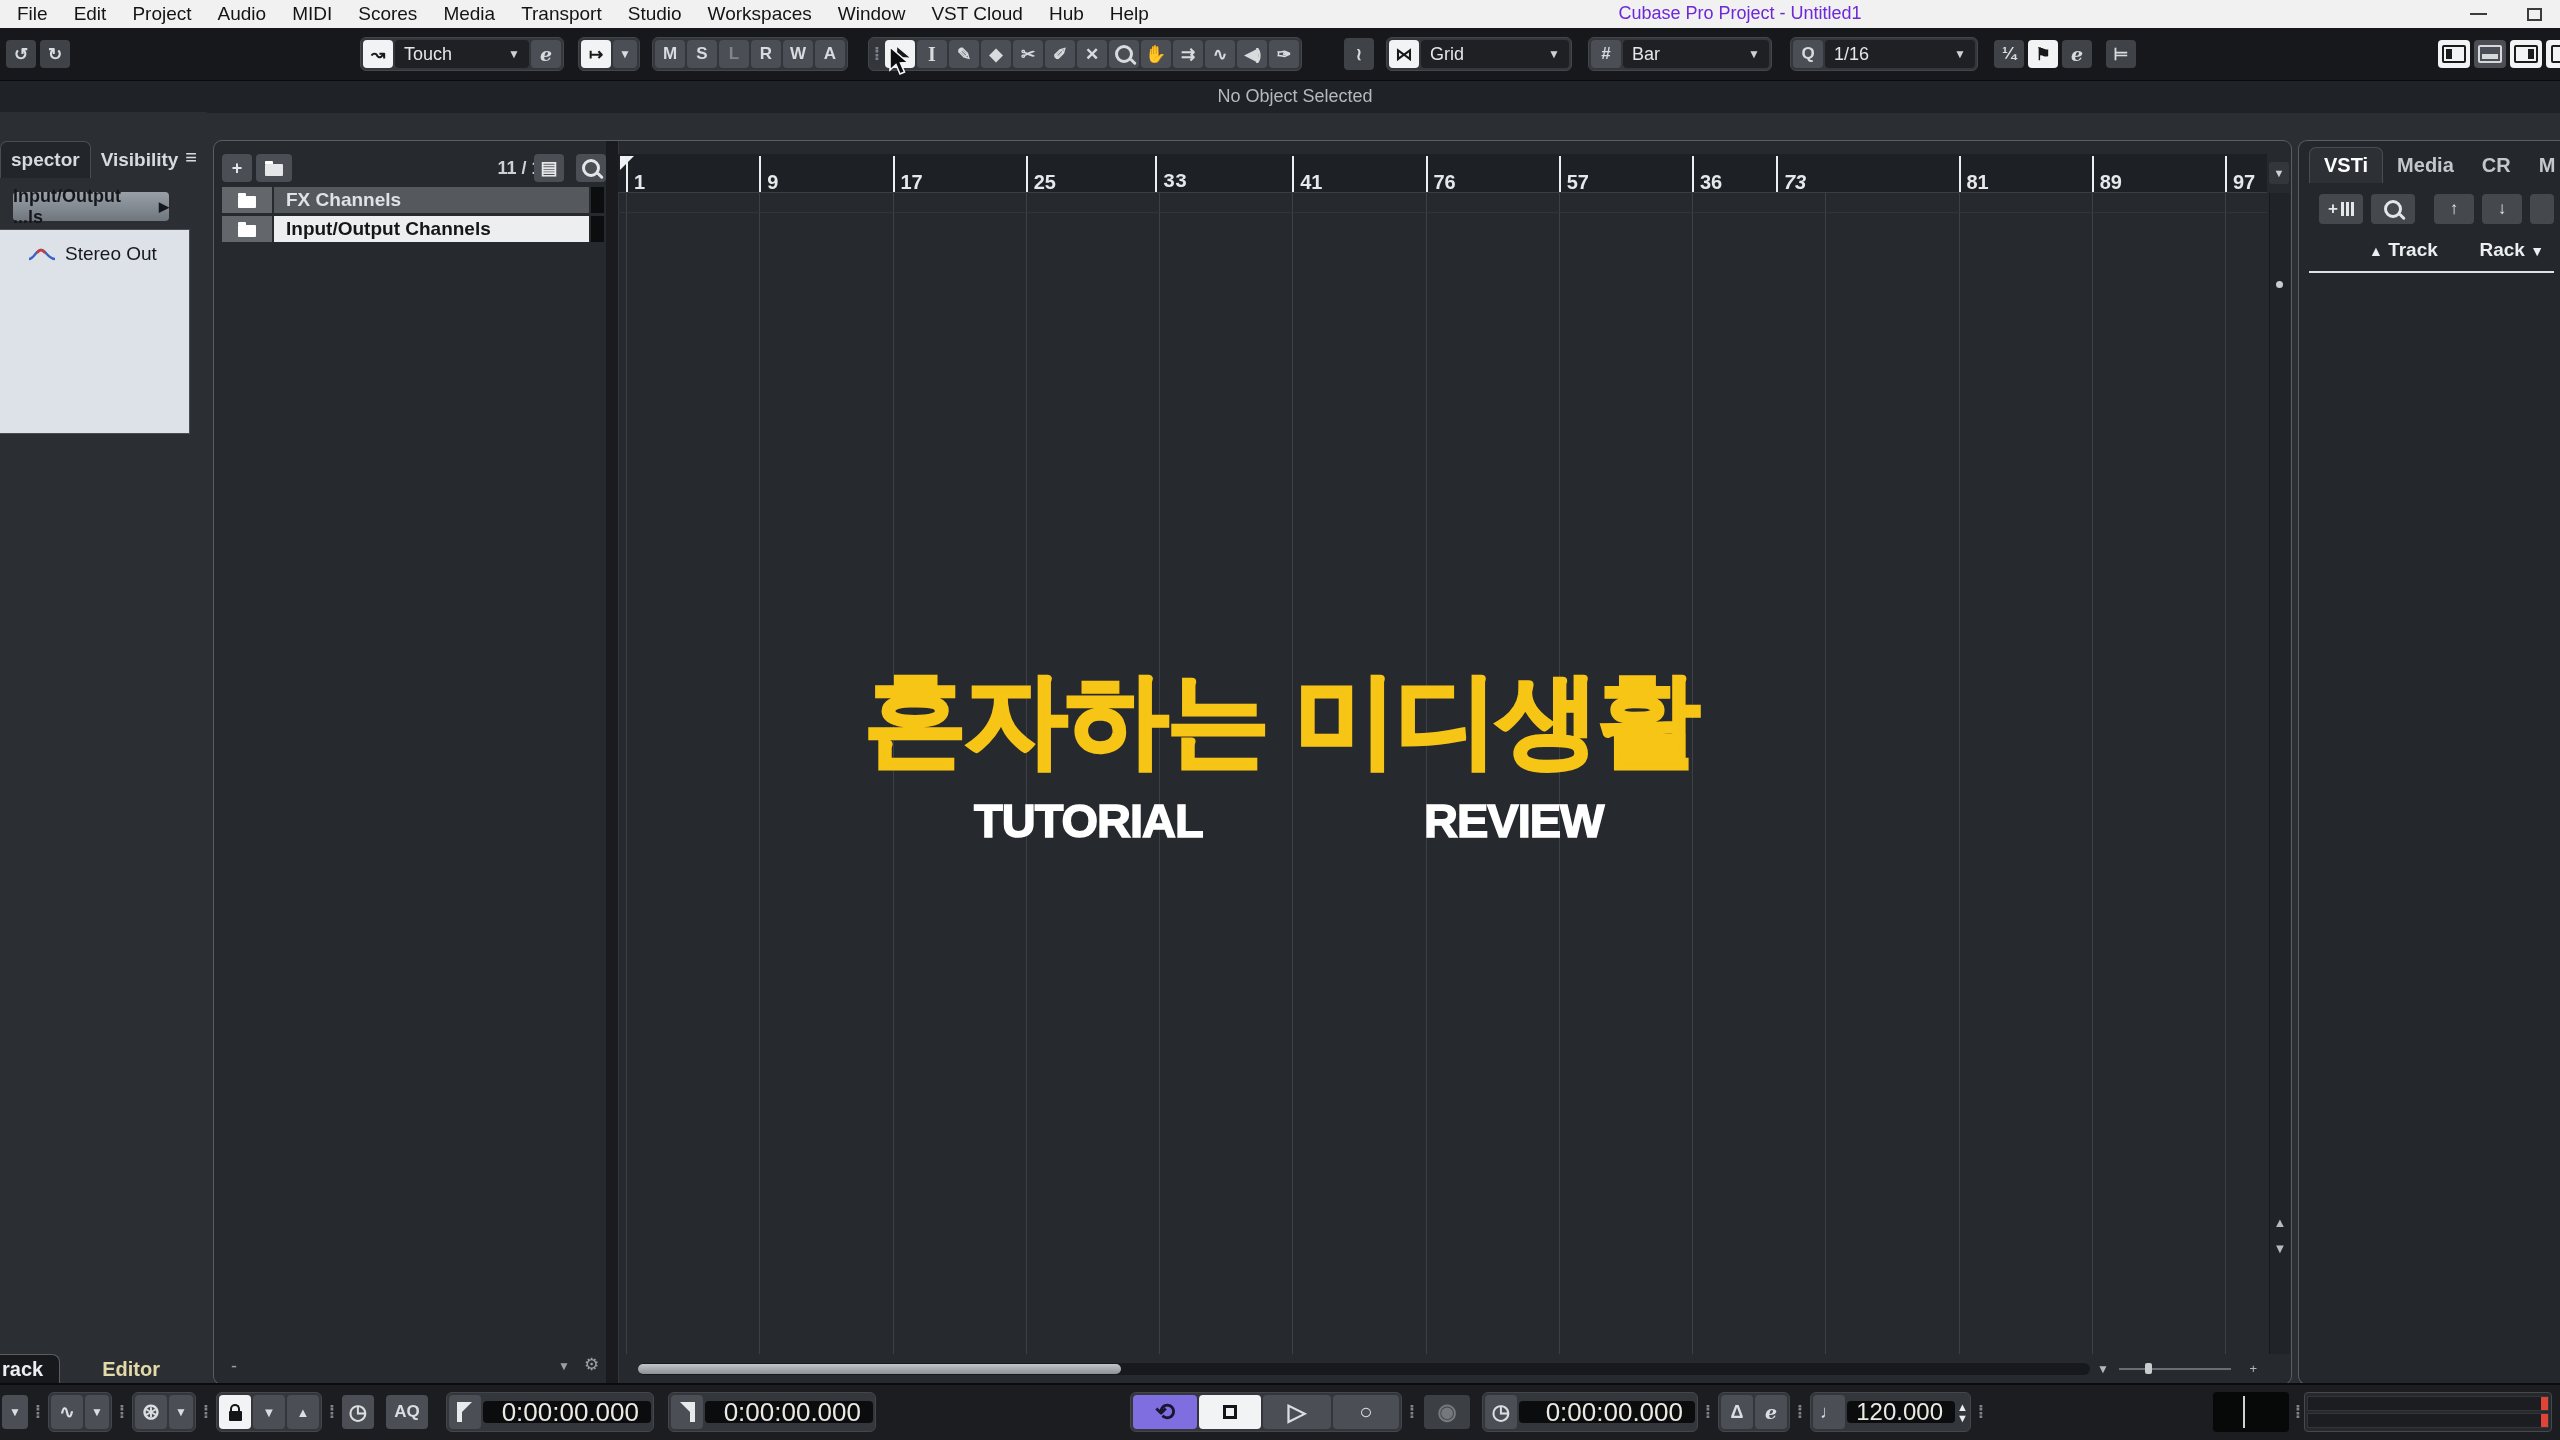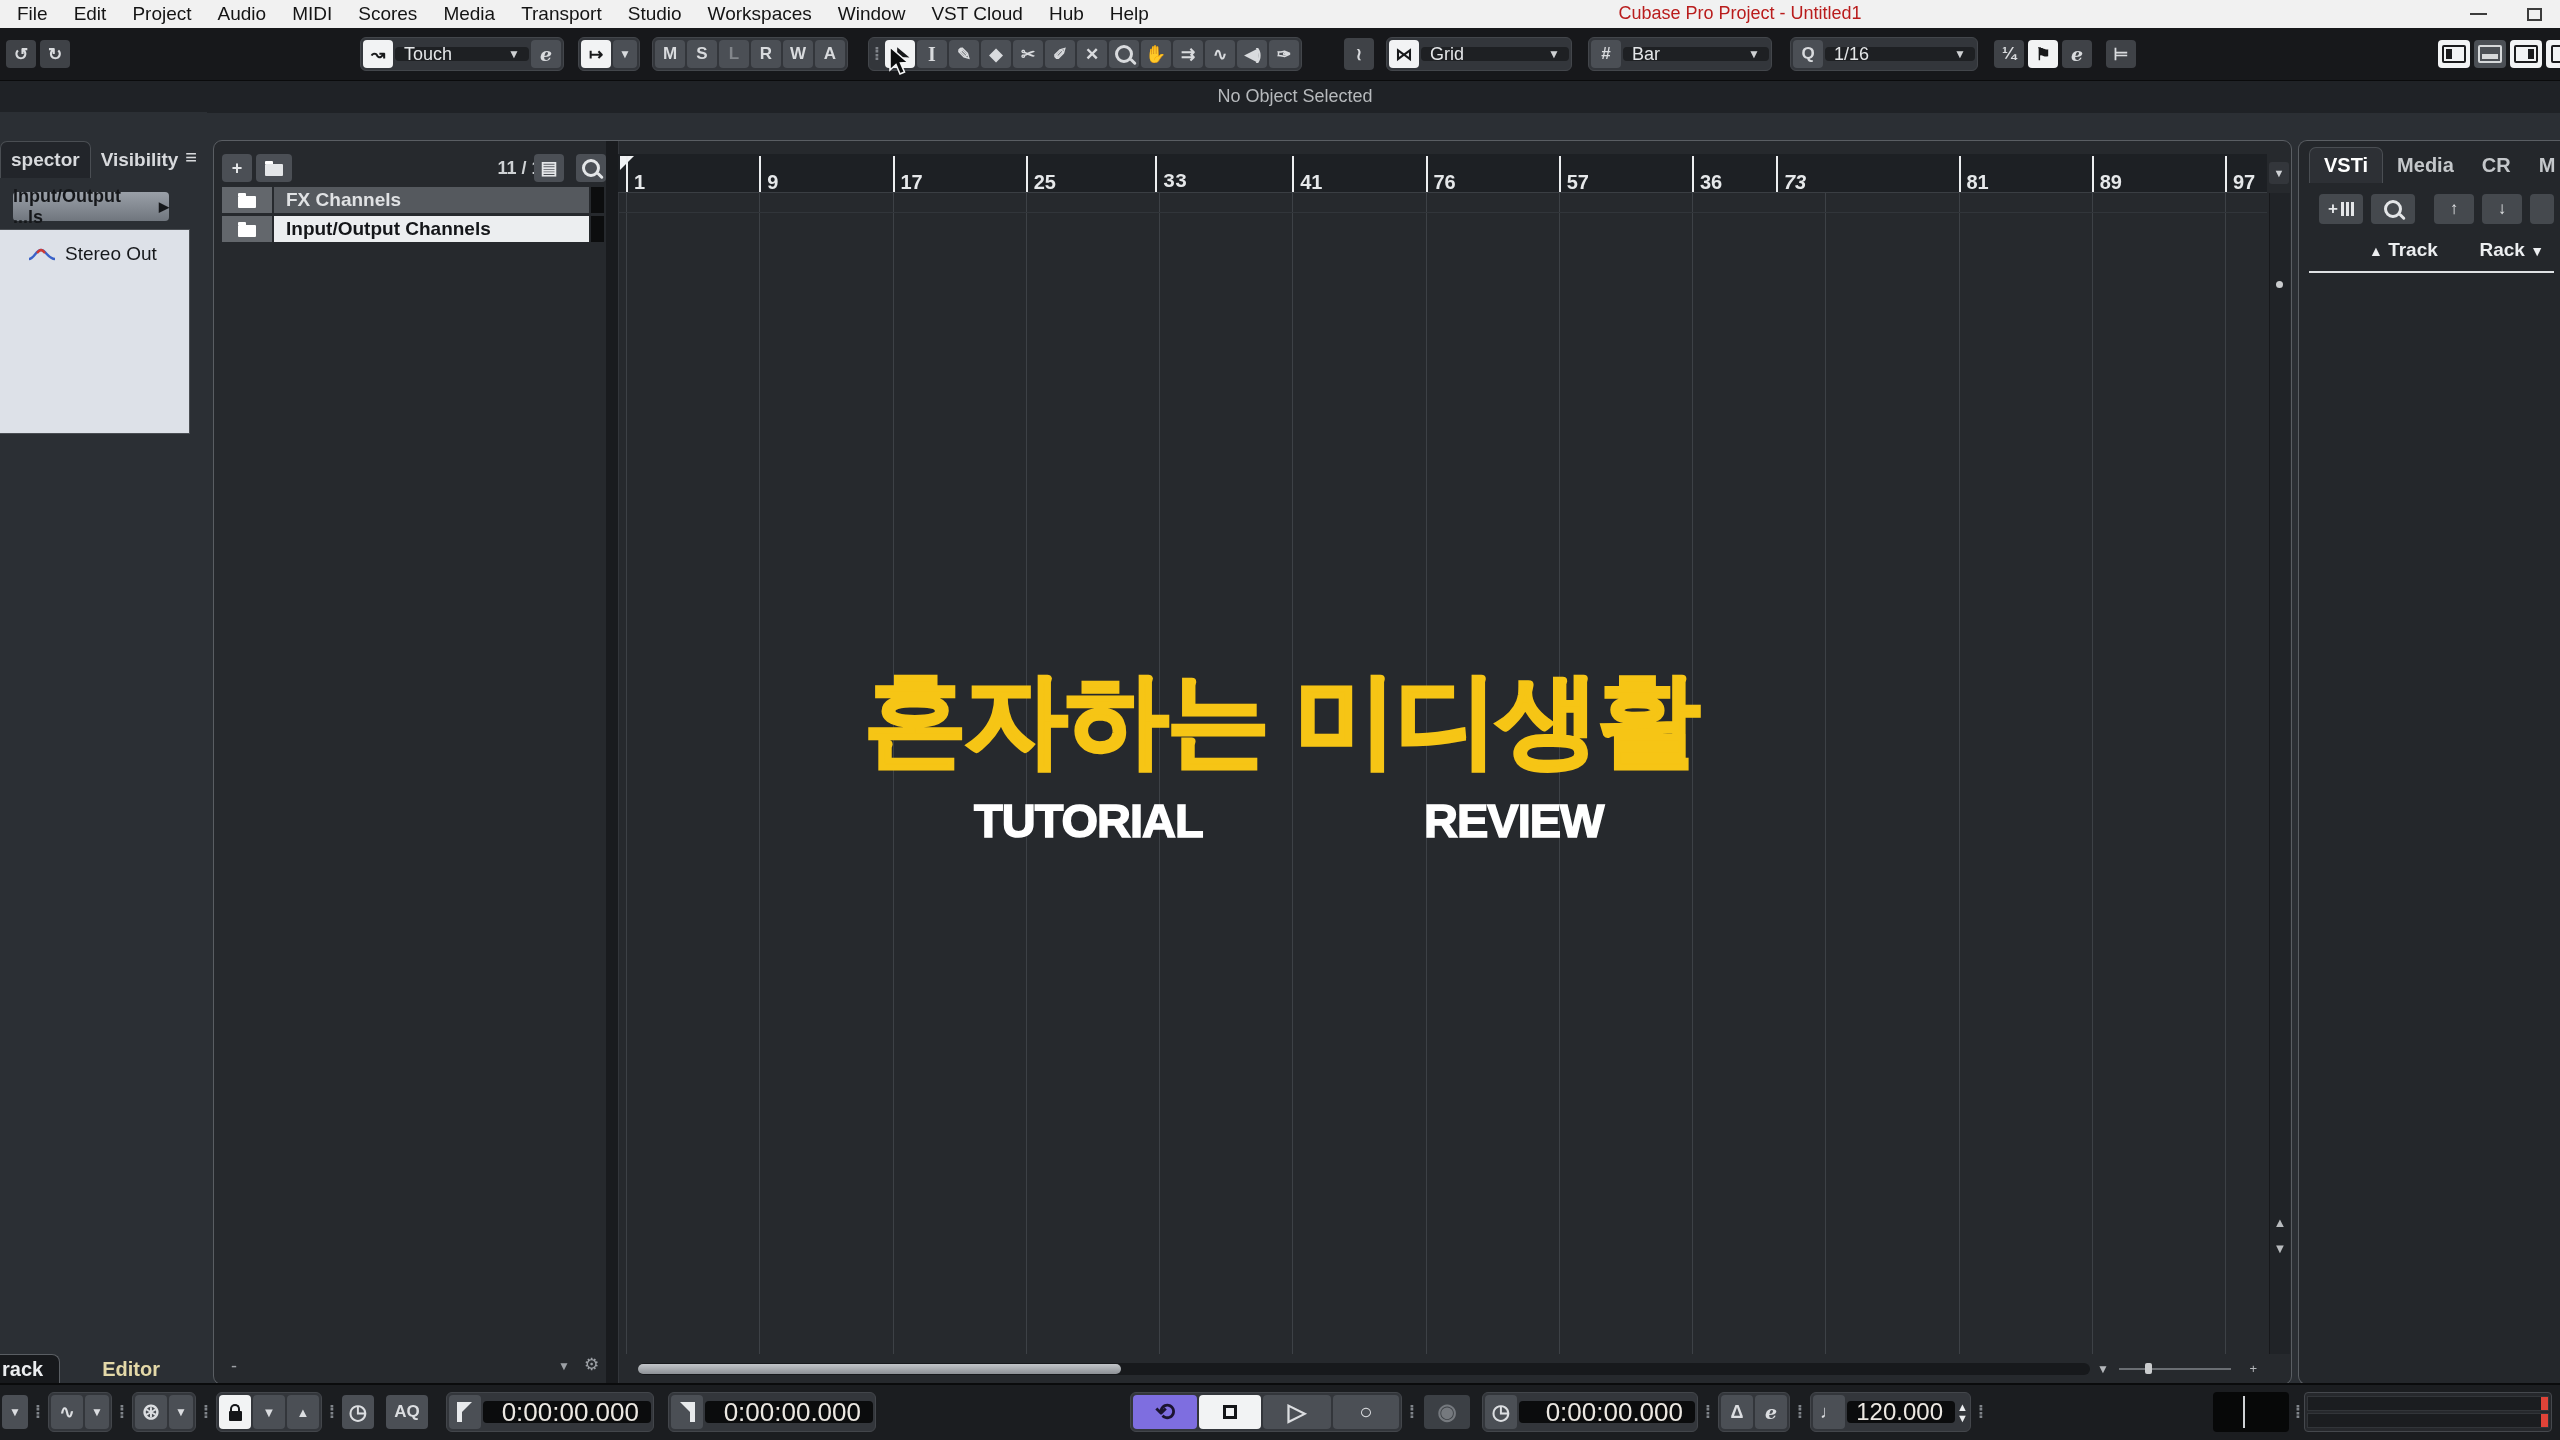--- a/index.html
+++ b/index.html
@@ -1,32 +1,32 @@
 <!DOCTYPE html>
 <html><head>
 <meta charset="utf-8">
 <style>
   html,body{margin:0;padding:0;background:#101113;}
   #root{position:relative;width:2560px;height:1440px;overflow:hidden;background:#2b2f34;font-family:"Liberation Sans",sans-serif;-webkit-font-smoothing:antialiased;}
   
   .menubar{position:absolute;top:0;left:0;right:0;height:28px;background:#f1f1f1;display:flex;align-items:center;z-index:30;}
   .menu-item{padding:0 13px;font-size:19px;color:#141414;}
-  .win-title{position:absolute;left:1740px;top:3px;transform:translateX(-50%);font-size:18px;color:#b91c1c;}
+  .win-title{position:absolute;left:1740px;top:3px;transform:translateX(-50%);font-size:18px;color:#6d28d9;}
   .win-btns{position:absolute;right:18px;top:0;height:28px;display:flex;gap:40px;align-items:center;}
   .win-min{width:17px;height:2px;background:#3c3c3c;}
   .win-max{width:15px;height:13px;border:2px solid #3c3c3c;box-sizing:border-box;background:#f1f1f1;}
   
   .toolbar{position:absolute;top:28px;left:0;right:0;height:52px;background:#17181b;z-index:20;}
   .tb{position:absolute;top:9px;height:34px;display:flex;align-items:center;gap:4px;}
   .grp{background:#33363b;border:1px solid #43464b;border-radius:6px;padding:2px;display:flex;gap:2px;align-items:center;height:34px;box-sizing:border-box;}
   .btn{min-width:30px;height:28px;background:#4b4f55;color:#d9dbde;border-radius:4px;display:flex;align-items:center;justify-content:center;font-size:17px;font-weight:bold;padding:0 4px;box-sizing:border-box;}
   .btn.white{background:#f2f3f4;color:#17181a;}
   .btn.dim{color:#82868b;}
   .btn .g{display:inline-block;}
-  .dd{display:flex;align-items:center;justify-content:space-between;background:#1e2023;color:#e4e6e8;border-radius:4px;height:14px;padding:0 9px;font-size:18px;box-sizing:border-box;}
+  .dd{display:flex;align-items:center;justify-content:space-between;background:#1e2023;color:#e4e6e8;border-radius:4px;height:28px;padding:0 9px;font-size:18px;box-sizing:border-box;}
   .dd .car{font-size:12px;margin-left:12px;color:#cfd1d3;}
   .eit{font-family:"DejaVu Serif",serif;font-style:italic;font-weight:bold;font-size:19px;}
   .t-object-selection-tool .g{transform:rotate(-115deg);font-size:19px;}
   .t-range-selection-tool{font-family:"Liberation Serif",serif;font-size:20px;}
   .t-play-tool .g{letter-spacing:-2px;}
   .grip-dots{color:#80848a;font-size:19px;width:12px;text-align:center;font-weight:bold;}
   .icon-mag{position:relative;width:12px;height:12px;border:3px solid currentColor;border-radius:50%;box-sizing:content-box;}
   .icon-mag::after{content:"";position:absolute;width:8px;height:3px;background:currentColor;transform:rotate(45deg);right:-7px;bottom:-3px;border-radius:2px;}
   .zone{width:24px;height:18px;border:2px solid #1b1b1d;border-radius:2px;position:relative;box-sizing:border-box;}
   .zone.light{border-color:#d6d8da;}

